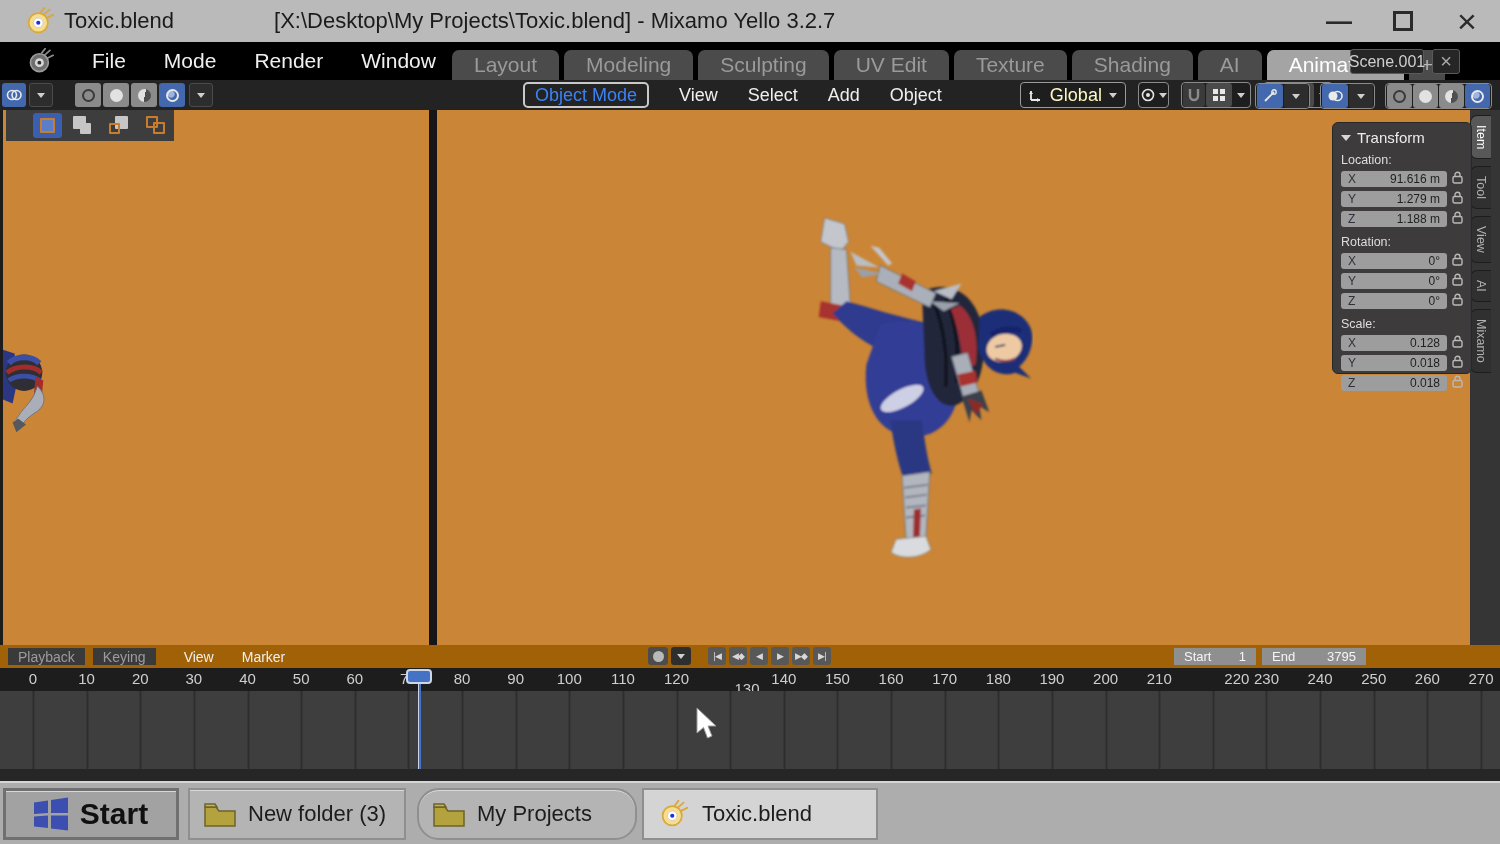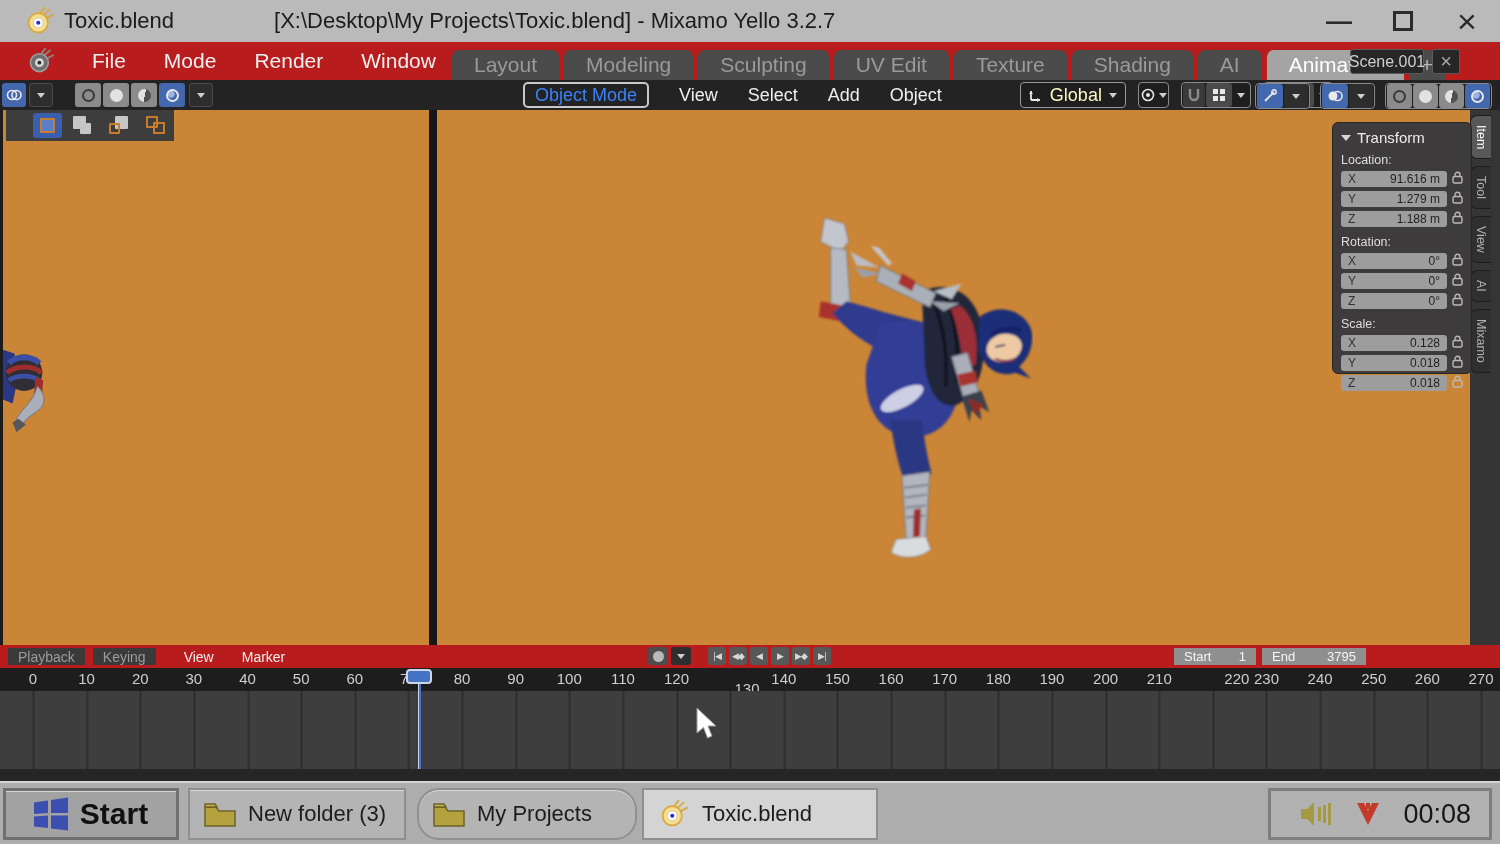--- a/index.html
+++ b/index.html
@@ -11,21 +11,21 @@
   .titlebar .appicon{margin-left:26px;width:28px;height:28px;}
   .tb-file{margin-left:10px;font-size:22px;color:#1b1b1b;}
   .tb-path{margin-left:100px;font-size:22px;color:#1b1b1b;}
   .win-controls{position:absolute;right:18px;top:0;height:42px;display:flex;align-items:center;gap:34px;}
   .wc{width:30px;height:30px;display:flex;align-items:center;justify-content:center;color:#2b2b2b;cursor:default;}
   .wc-min{font-size:26px;font-weight:bold;}
   .wc-max .box{width:20px;height:20px;border:3px solid #2b2b2b;}
   .wc-close{font-size:34px;line-height:30px;}
 
   
-  .menubar{position:absolute;left:0;top:42px;width:1500px;height:38px;background:#b91c1c;display:flex;align-items:center;}
+  .menubar{position:absolute;left:0;top:42px;width:1500px;height:38px;background:#000000;display:flex;align-items:center;}
   .menubar .logo{margin-left:28px;width:26px;height:26px;}
   .menu-item{color:#f0f0f0;font-size:21px;margin-left:38px;cursor:default;}
   .ws-tabs{position:absolute;left:452px;bottom:0;display:flex;align-items:flex-end;gap:5px;}
   .ws-tab{height:30px;padding:0 22px;background:#4b4b4b;color:#9a9a9a;font-size:21px;border-radius:7px 7px 0 0;display:flex;align-items:center;}
   .ws-tab.active{background:#a4a4a4;color:#ffffff;}
   .ws-tab.add{padding:0 12px;color:#b5b5b5;}
   .scene-box{position:absolute;right:76px;top:7px;width:74px;height:25px;background:#262626;border:1px solid #5a5a5a;border-radius:3px;color:#cfcfcf;font-size:16px;display:flex;align-items:center;justify-content:center;}
   .scene-x{position:absolute;right:40px;top:7px;width:28px;height:25px;border:1px solid #5a5a5a;border-radius:3px;color:#a9a9a9;font-size:20px;display:flex;align-items:center;justify-content:center;background:#262626;}
 
   
@@ -65,21 +65,21 @@
   .tri-down{width:0;height:0;border-left:5px solid transparent;border-right:5px solid transparent;border-top:6px solid #d6d6d6;display:inline-block;}
   .xsec-label{color:#dedede;font-size:12.5px;margin:7px 0 3px 0;}
   .xrow{display:flex;align-items:center;gap:5px;margin:2px 0;}
   .xfield{flex:1;height:16px;background:#9d9d9d;border-radius:3px;display:flex;align-items:center;justify-content:space-between;padding:0 7px;font-size:12px;color:#1f1f1f;}
   .xfield .ax{color:#30303a;}
   .side-tabs{position:absolute;left:1470px;top:5px;display:flex;flex-direction:column;gap:7px;}
   .side-tab{writing-mode:vertical-rl;background:#303030;color:#b2b2b2;font-size:12.5px;border:1px solid #1d1d1d;border-right:none;border-radius:7px 0 0 7px;padding:9px 3px;text-align:center;}
   .side-tab.active{background:#585858;color:#fff;}
 
   
-  .tl-head{position:absolute;left:0;top:645px;width:1500px;height:23px;background:#b91c1c;display:flex;align-items:center;}
+  .tl-head{position:absolute;left:0;top:645px;width:1500px;height:23px;background:#a16207;display:flex;align-items:center;}
   .tl-pop{height:17px;background:#3a3a3a;color:#9c9c9c;font-size:14px;display:flex;align-items:center;padding:0 10px;margin-left:8px;min-width:58px;}
   .tl-menu{color:#efefef;font-size:14px;margin-left:28px;}
   .transport{position:absolute;left:648px;top:2px;display:flex;align-items:center;gap:3px;}
   .rec-btn{width:20px;height:18px;background:#4c4c4c;border-radius:3px;display:flex;align-items:center;justify-content:center;}
   .rec-dot{width:11px;height:11px;border-radius:50%;background:#b9b9b9;}
   .tr-chev{width:20px;height:18px;background:#2e2e2e;border-radius:3px;display:flex;align-items:center;justify-content:center;margin-right:14px;}
   .tr-btn{width:18px;height:18px;background:#585858;border-radius:3px;color:#d8d8d8;font-size:9px;display:flex;align-items:center;justify-content:center;font-family:"DejaVu Sans",sans-serif;letter-spacing:-1px;}
   .range-field{position:absolute;top:3px;height:17px;background:#8f8f8f;color:#f5f5f5;font-size:13px;display:flex;align-items:center;justify-content:space-between;padding:0 10px;}
   .tl-ruler{position:absolute;left:0;top:668px;width:1500px;height:23px;background:#1d1d1d;}
   .tick{position:absolute;top:2px;transform:translateX(-50%);color:#cfcfcf;font-size:15px;}
@@ -583,28 +583,15 @@
           </svg>
           <span class="tk-item-label">My Projects</span>
         </div>
         <div class="tk-btn active" style="left: 642px; width: 236px;">
           <svg width="32" height="28" style="margin-left: 14px;">
             <use href="#sym-blender-yello"></use>
           </svg>
           <span class="tk-item-label">Toxic.blend</span>
         </div>
       </div>
-    <div class="tray">
-      <svg width="34" height="30" viewBox="0 0 34 30">
-        <polygon points="2,10 8,10 15,3 15,27 8,20 2,20" fill="#a59a43"></polygon>
-        <rect x="19" y="8" width="3" height="14" fill="#a59a43"></rect>
-        <rect x="24" y="6" width="3" height="18" fill="#a59a43"></rect>
-        <rect x="29" y="4" width="3" height="22" fill="#a59a43"></rect>
-      </svg>
-      <svg width="26" height="26" viewBox="0 0 26 26">
-        <path d="M2,2 L9,2 L13,10 L17,2 L24,2 L13,24 Z" fill="#c23a2a"></path>
-        <path d="M11,2 L15,2 L15,8 L11,8 Z" fill="#c23a2a"></path>
-      </svg>
-      <span class="clock">00:08</span>
-    </div>
   </div>
 
 </div>
 
 </body></html>

